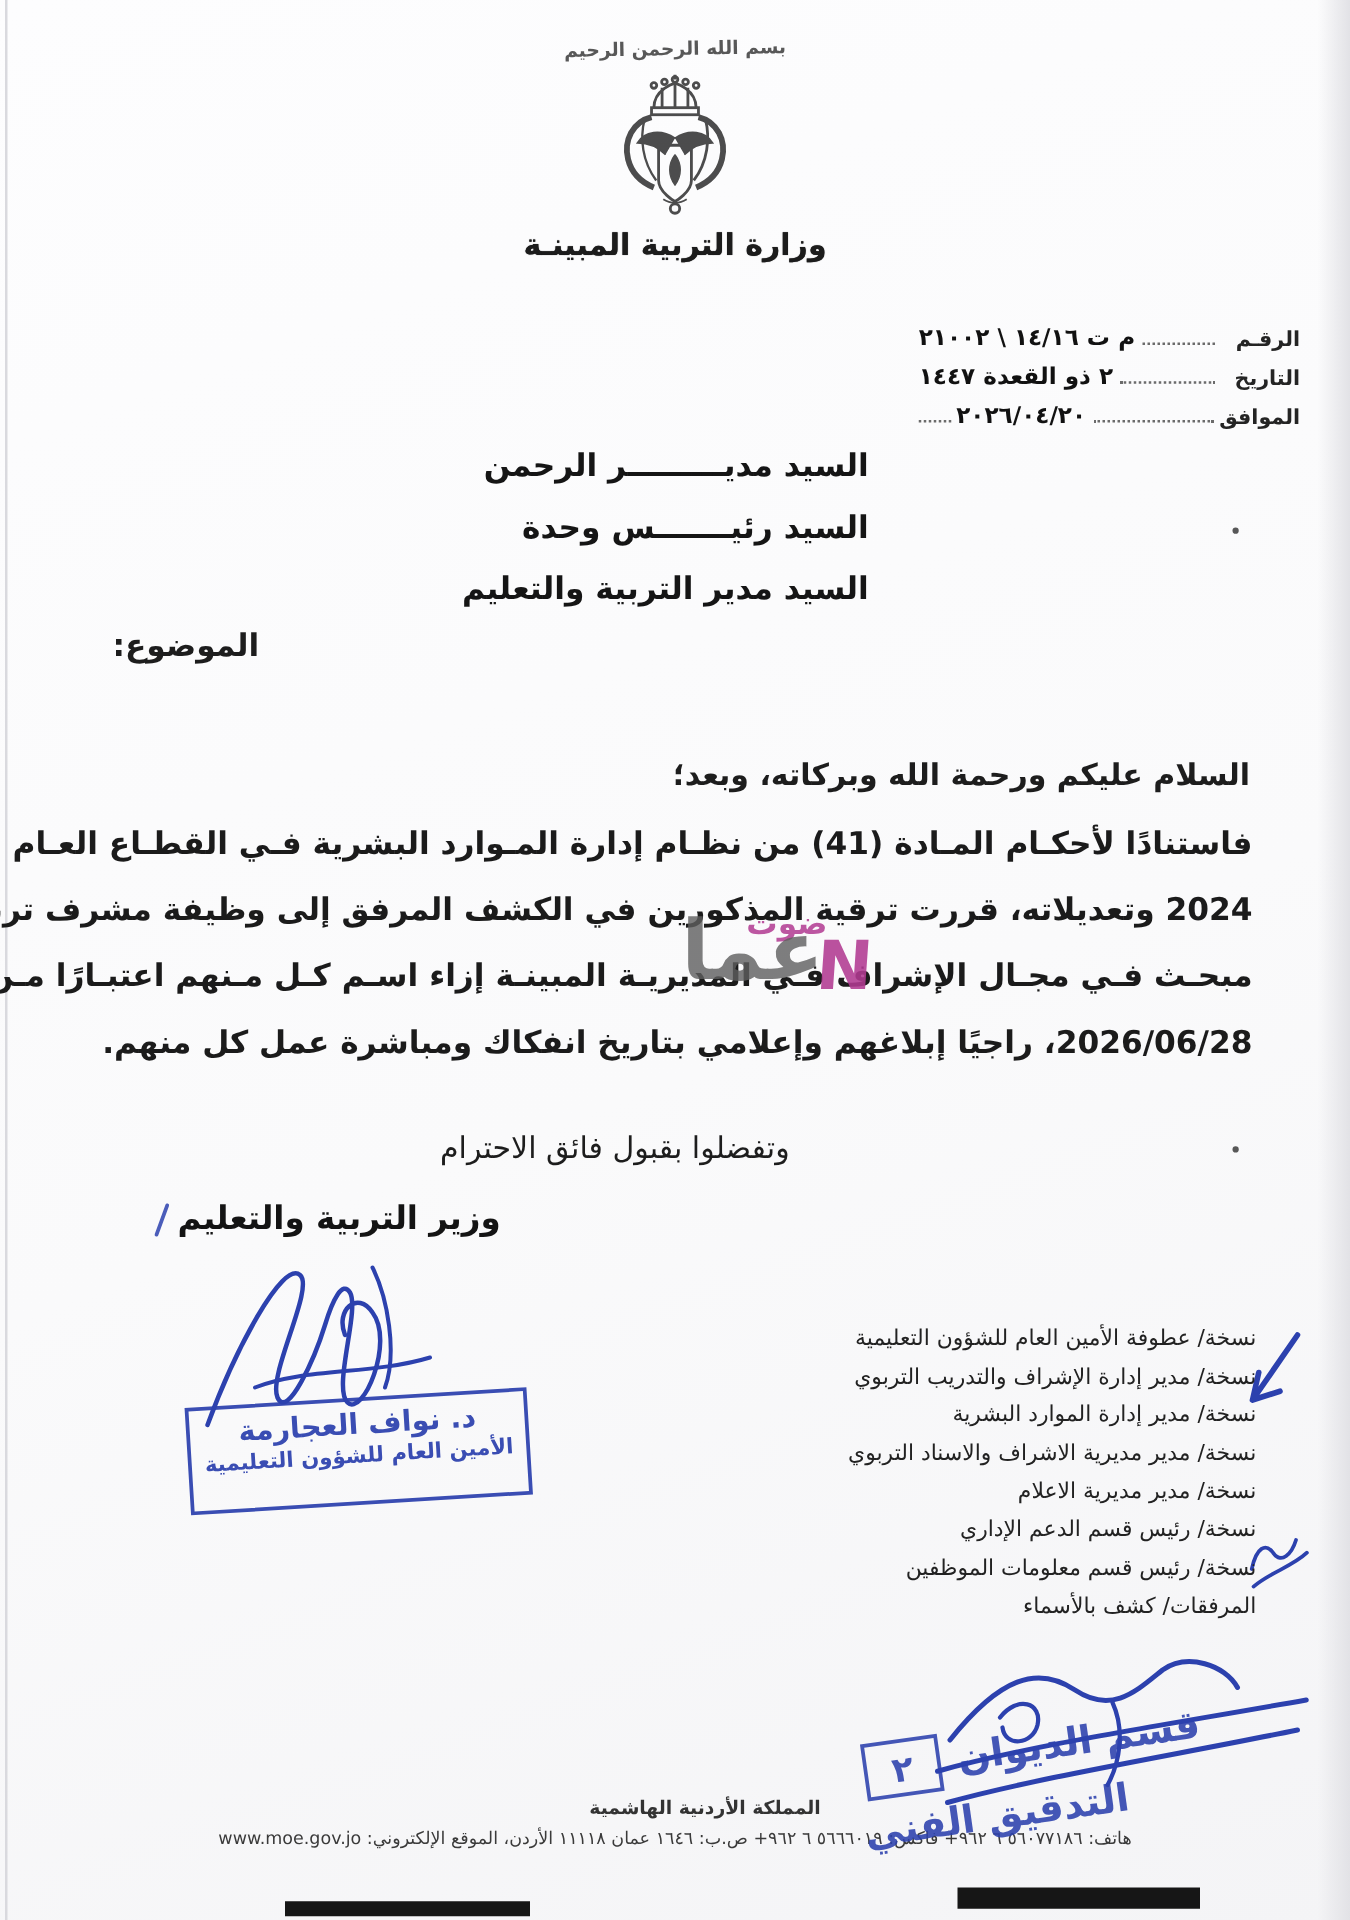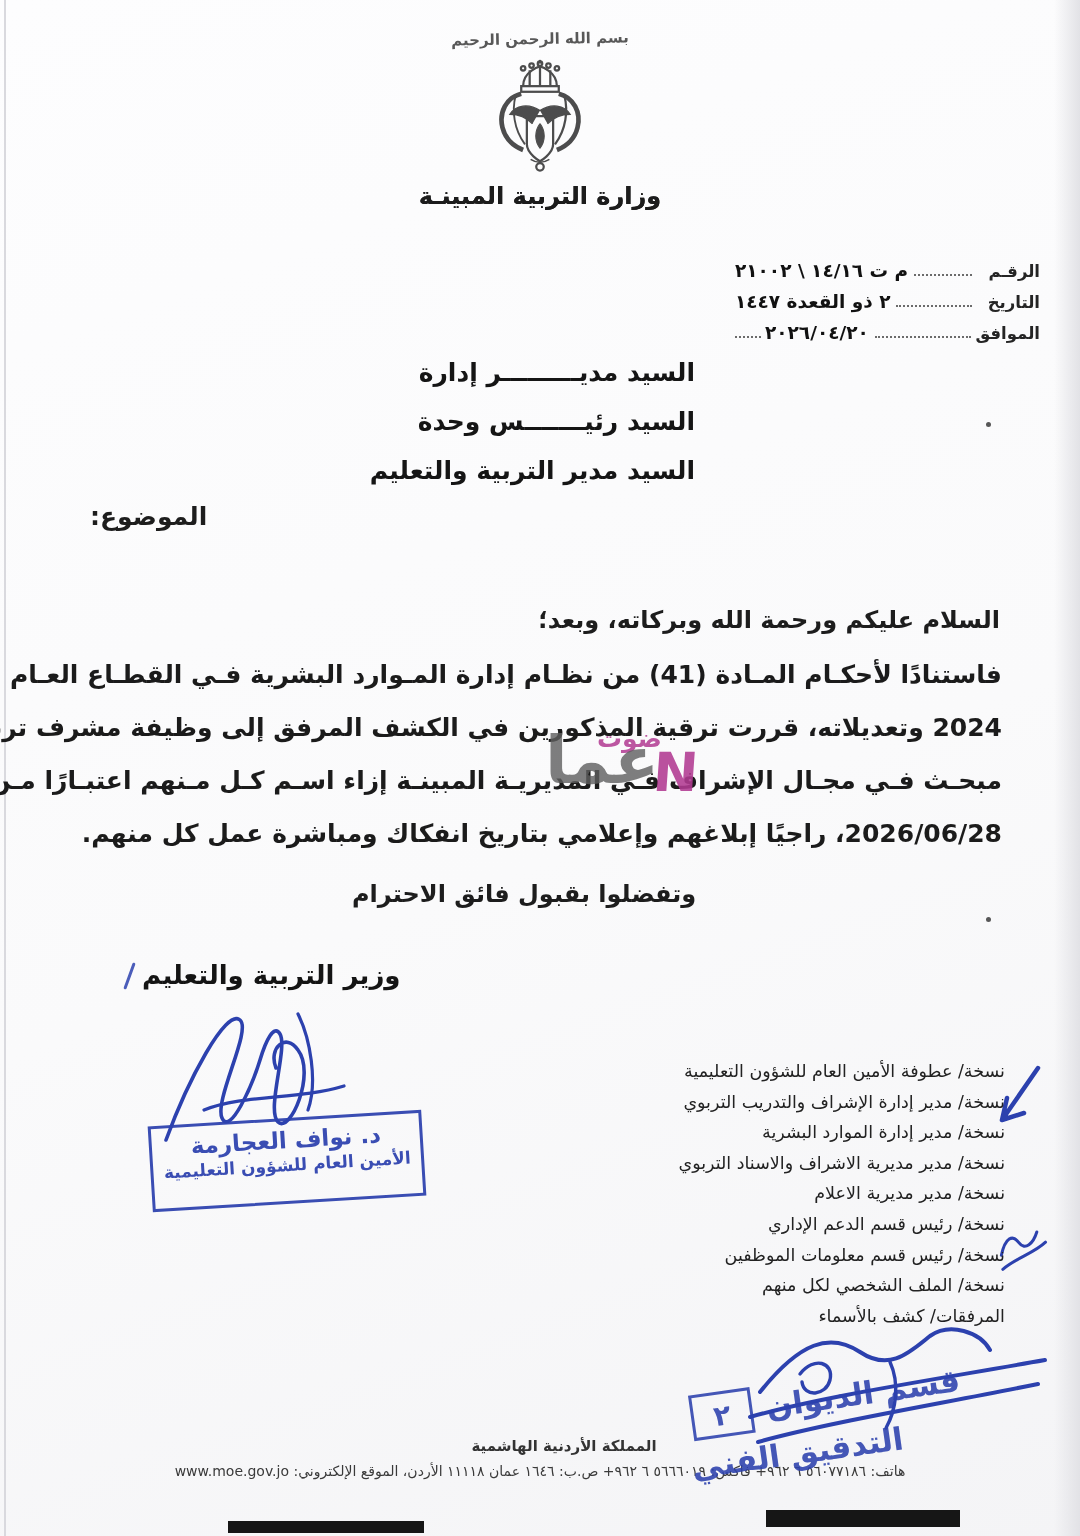--- a/index.html
+++ b/index.html
@@ -59,21 +59,21 @@
   .subject-text{position:absolute;left:92px;top:558px;font-size:25px;font-weight:700;}
 
   .greeting{position:absolute;top:606px;right:80px;font-size:24px;font-weight:700;}
 
   
   .body-block{position:absolute;top:660px;left:86px;right:78px;
     font-size:25px;font-weight:600;color:#1b1b1b;direction:rtl;}
   .body-line{height:53px;text-align:justify;text-align-last:justify;white-space:nowrap;}
   .body-line.last{text-align:right;text-align-last:right;}
 
-  .closing{position:absolute;left:352px;top:880px;font-size:24px;font-weight:700;}
+  .closing{position:absolute;left:352px;top:904px;font-size:24px;font-weight:400;}
 
   .minister-title{position:absolute;left:142px;top:960px;font-size:26px;font-weight:700;color:#141414;}
   .pen-mark{position:absolute;left:128px;top:962px;width:3px;height:28px;
     background:var(--ink-blue);transform:rotate(20deg);border-radius:2px;opacity:.85;}
 
   .signature-svg{position:absolute;left:148px;top:990px;width:240px;height:160px;z-index:4;}
   svg .ink{stroke:var(--ink-blue);fill:none;stroke-linecap:round;stroke-linejoin:round;}
 
   .name-stamp{position:absolute;left:150px;top:1118px;width:274px;height:86px;
     border:3px solid var(--ink-blue);transform:rotate(-3.5deg);
@@ -167,21 +167,21 @@
     </div>
     <div class="ref-row">
       <span class="ref-label">الموافق</span>
       <span class="ref-dots"></span>
       <span class="ref-value">٢٠٢٦/٠٤/٢٠</span>
       <span class="ref-dots-end"></span>
     </div>
   </div>
 
   <div class="addressees">
-    <div>السيد مديـــــــــر إدارة</div>
+    <div>السيد مديـــــــــر الرحمن</div>
     <div>السيد رئيـــــــس وحدة</div>
     <div>السيد مدير التربية والتعليم</div>
   </div>
 
   <div class="subject-label">الموضوع:</div>
 
   <div class="greeting">السلام عليكم ورحمة الله وبركاته، وبعد؛</div>
 
   <div class="body-block">
     <div class="body-line">فاستنادًا لأحكـام المـادة (41) من نظـام إدارة المـوارد البشرية فـي القطـاع العـام رقم (33) لسنة</div>
@@ -214,21 +214,20 @@
     <path class="ink" stroke-width="3" d="M6,42 C22,34 40,34 54,26"></path>
   </svg>
   <div class="copies">
     <div>نسخة/ عطوفة الأمين العام للشؤون التعليمية</div>
     <div>نسخة/ مدير إدارة الإشراف والتدريب التربوي</div>
     <div>نسخة/ مدير إدارة الموارد البشرية</div>
     <div>نسخة/ مدير مديرية الاشراف والاسناد التربوي</div>
     <div>نسخة/ مدير مديرية الاعلام</div>
     <div>نسخة/ رئيس قسم الدعم الإداري</div>
     <div>نسخة/ رئيس قسم معلومات الموظفين</div>
-    <div>نسخة/ الملف الشخصي لكل منهم</div>
     <div>المرفقات/ كشف بالأسماء</div>
   </div>
 
   <div class="watermark">
     <span class="wm-small">ضوت</span>
     <span class="wm-big">عما</span>
     <span class="wm-letter">N</span>
   </div>
 
   <svg class="diwan-scribble" viewBox="0 0 330 160">

